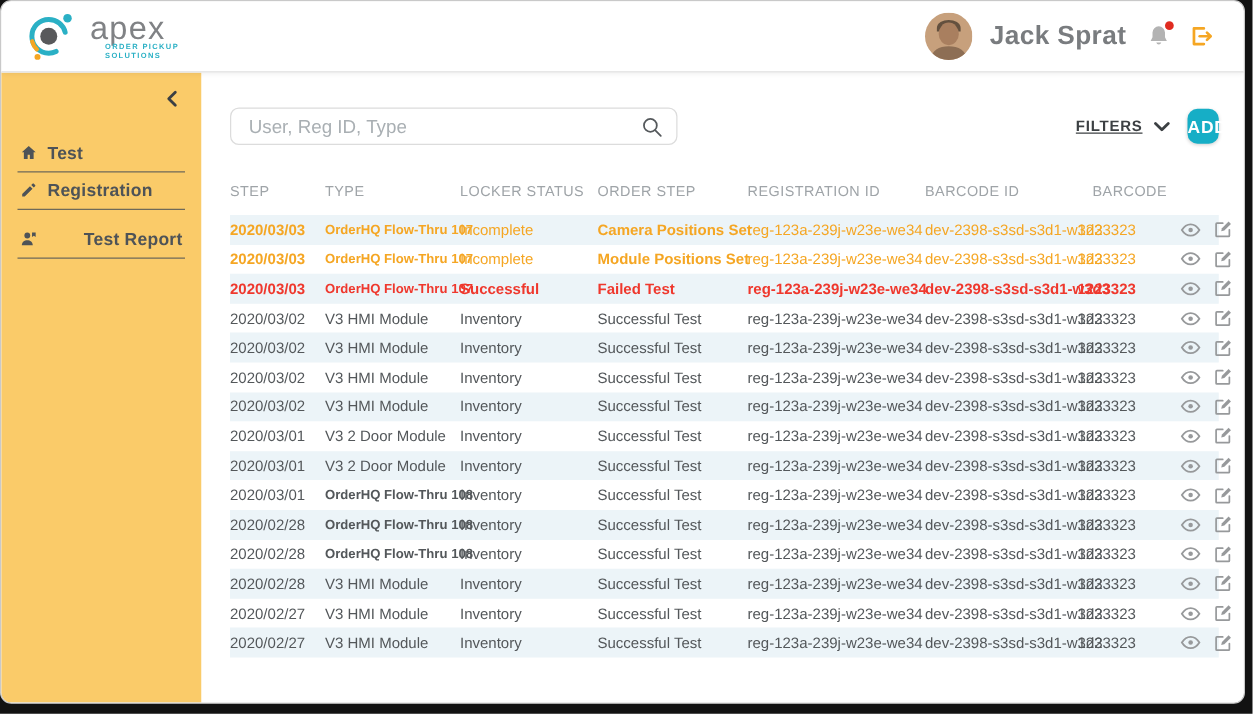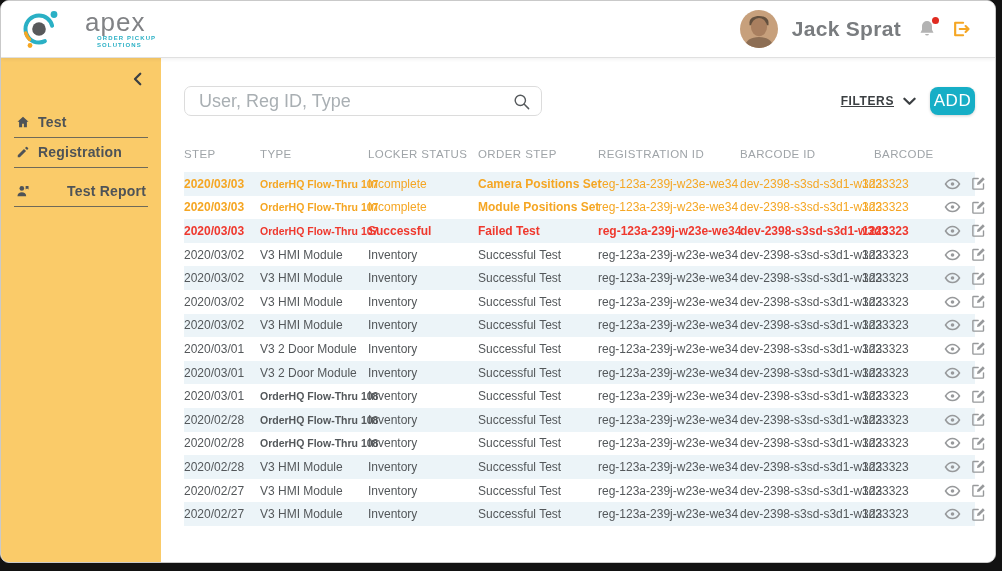--- a/index.html
+++ b/index.html
@@ -7,21 +7,21 @@
   body { background:#121212; font-family:"Liberation Sans", sans-serif; position:relative; overflow:hidden; }
 
   .window { position:absolute; top:0; left:0; right:6px; bottom:8px; background:#fff;
             border:1px solid #c9c9c9; border-radius:9px; overflow:hidden;
             display:flex; flex-direction:column; }
 
   
   .hdr { height:57px; flex:0 0 57px; background:#fff; display:flex; align-items:center;
          justify-content:space-between; padding:0 24px 0 18px;
          border-bottom:1px solid #e0e0e0; box-shadow:0 1px 4px rgba(0,0,0,.07); z-index:5; }
-  .logo { display:flex; align-items:flex-start; gap:24px; }
+  .logo { display:flex; align-items:flex-start; gap:11px; }
   .logo-text { display:flex; flex-direction:column; margin-top:4px; }
   .logo-brand { font-size:26px; line-height:22px; color:#808285; letter-spacing:1px; font-weight:400; }
   .logo-tag { font-size:6px; font-weight:700; color:#2ab0c5; letter-spacing:1.1px; margin-top:2px; margin-left:12px; white-space:pre-line; line-height:7px; }
   .hdr-right { display:flex; align-items:center; gap:14px; }
   .avatar { width:38px; height:38px; border-radius:50%; overflow:hidden; flex:0 0 38px; }
   .user-name { font-size:21px; color:#797c7f; font-weight:600; letter-spacing:.3px; margin-right:2px; }
   .bell-wrap { position:relative; width:20px; height:20px; cursor:pointer; }
   .bell-dot { position:absolute; top:-2px; right:-2px; width:7px; height:7px; border-radius:50%; background:#e02b20; }
   .logout { width:20px; height:20px; cursor:pointer; }
 
@@ -35,28 +35,28 @@
   .nav-item.gap { margin-top:9px;justify-content:space-between; }
   .nav-item span.lbl { font-size:14px; font-weight:700; color:#4e5357; letter-spacing:.2px; }
   .nav-item svg { flex:0 0 14px; }
 
   .main { flex:1; background:#fff; padding:28px 20px 0 23px; min-width:0; }
 
   
   .toolbar { display:flex; align-items:center; justify-content:space-between; margin-bottom:27px; }
   .search { width:358px; height:30px; border:1px solid #dcdcdc; border-radius:7px;
             display:flex; align-items:center; padding:0 10px 0 14px; background:#fff; }
-  .search input { border:none; outline:none; flex:1; font-size:18px; color:#4a4a4a;
+  .search input { border:none; outline:none; flex:1; font-size:15px; color:#4a4a4a;
                   font-family:"Liberation Sans", sans-serif; background:transparent; }
   .search input::placeholder { color:#a9afb3; }
   .tools-right { display:flex; align-items:center; gap:14px; }
   .filters { display:flex; align-items:center; gap:9px; cursor:pointer; }
   .filters .f-lbl { font-size:12px; font-weight:700; color:#3c4043; letter-spacing:.6px; text-decoration:underline; }
-  .add-btn { width:45px; height:28px; border:none; border-radius:8px; background:#16aec6; color:#fff;
-             font-size:17px; font-weight:400; letter-spacing:.6px; cursor:pointer;
+  .add-btn { width:25px; height:28px; border:none; border-radius:8px; background:#16aec6; color:#fff;
+             font-size:14px; font-weight:700; letter-spacing:.6px; cursor:pointer;
              font-family:"Liberation Sans", sans-serif; box-shadow:0 1px 3px rgba(0,0,0,.18); }
 
   
   .grid-cols { display:grid; grid-template-columns:76px 108px 110px 120px 142px 134px 70px 1fr; align-items:center; }
   .thead { height:22px; margin-bottom:7px; }
   .thead span { font-size:11.5px; color:#9fa4a8; letter-spacing:.4px; font-weight:400; }
   .tr { height:23.6px; font-size:12px; color:#53575a; }
   .tr:nth-child(odd) { background:#ecf4f8; }
   .tr .cell { white-space:nowrap; overflow:visible; }
   .cell.type.compact { font-size:10.5px; font-weight:700; }

